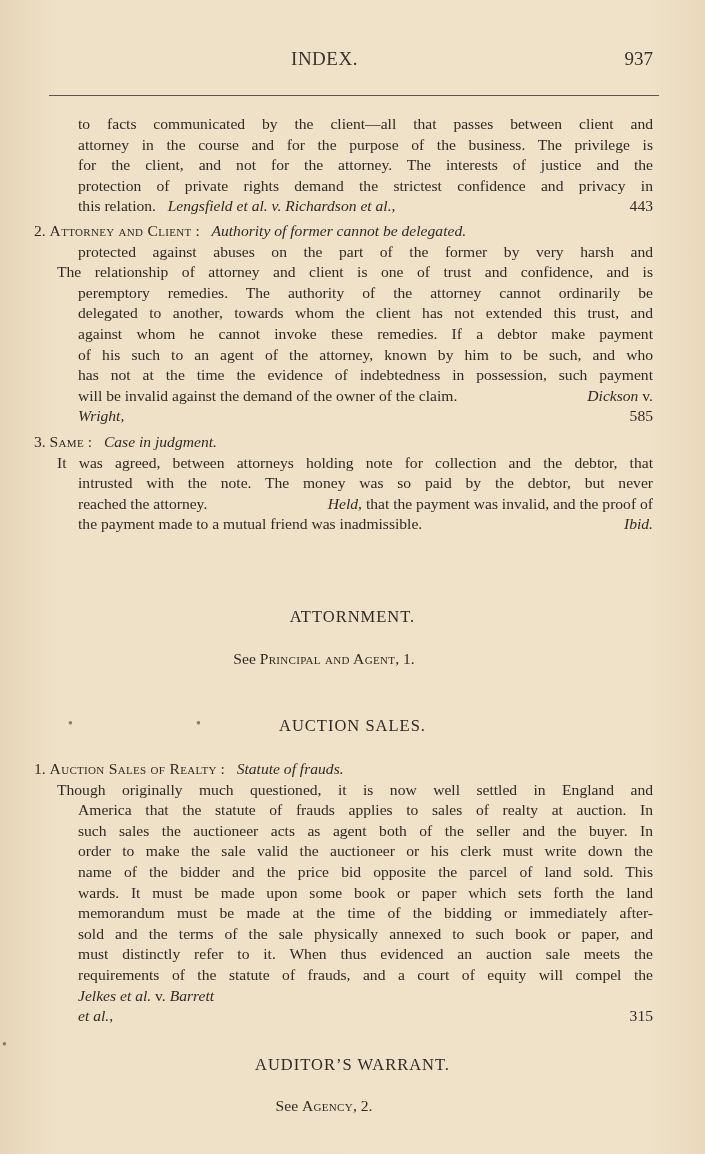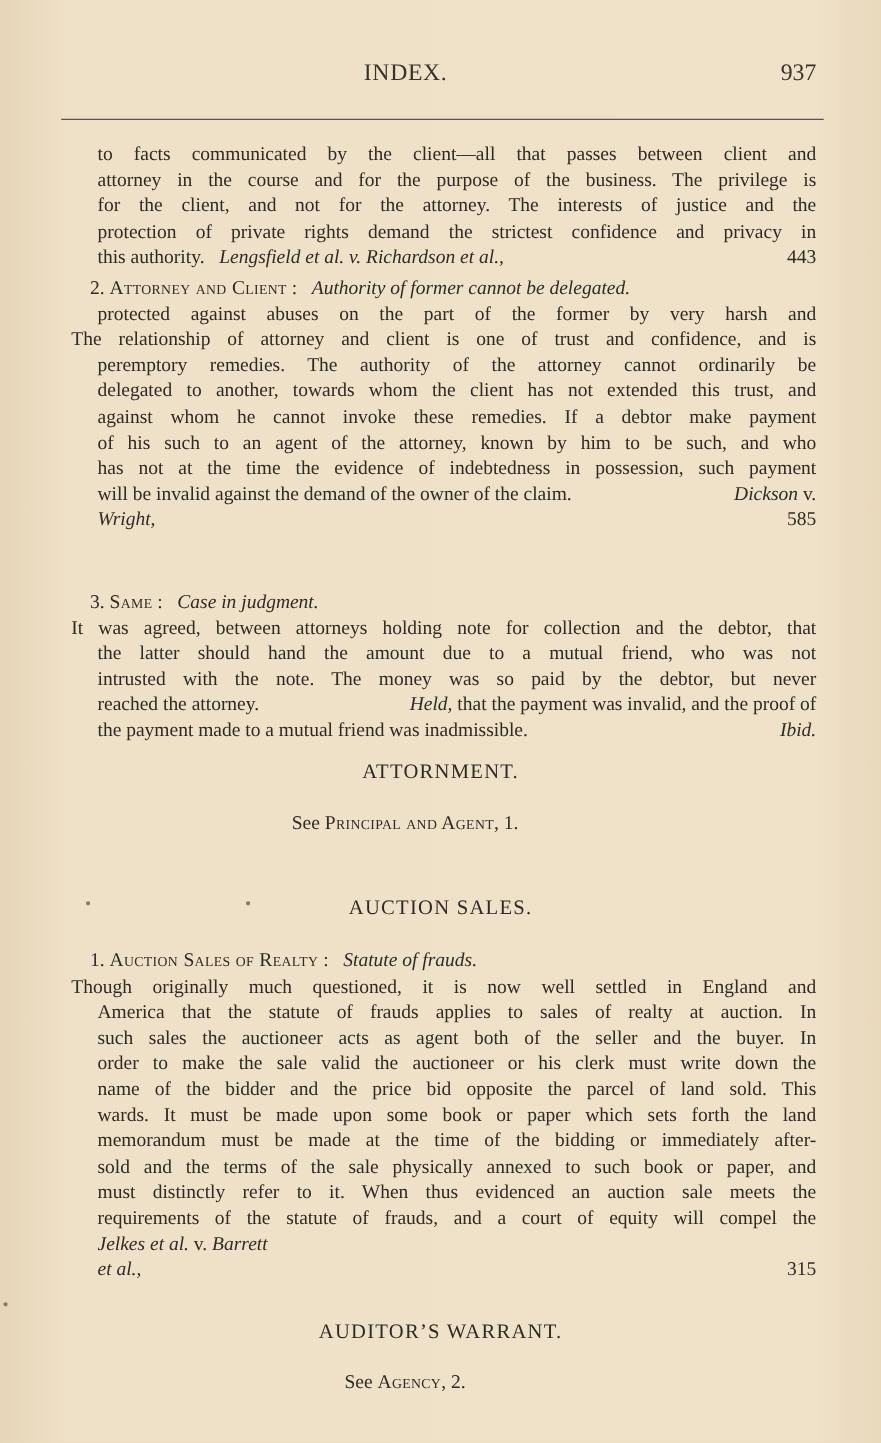--- a/index.html
+++ b/index.html
@@ -25,21 +25,21 @@
     border-top: 1.4px solid #5c544a;
   }
   .text {
     position: absolute; left: 0; width: 705px;
     font-size: 15.6px; line-height: 20.6px;
   }
   .line { position: relative; white-space: nowrap; height: 20.6px; }
   .justify { text-align: justify; text-align-last: justify; }
   .ind1 { padding-left: 78px; padding-right: 52px; }
   .ind0 { padding-left: 57px; padding-right: 52px; }
-  .heading-line { padding-left: 72px; }
+  .heading-line { padding-left: 34px; }
   .sc { font-variant: small-caps; letter-spacing: 0.3px; }
   .it { font-style: italic; }
   .ref { position: absolute; right: 52px; top: 0; }
   .section-title {
     position: absolute; left: 0; width: 705px; text-align: center;
     font-size: 16.5px; letter-spacing: 1px; color: #2f2a25;
   }
   .see {
     position: absolute; left: 0; width: 648px; text-align: center;
     font-size: 15.6px;
@@ -56,21 +56,21 @@
     <div class="pageno">937</div>
   </div>
   <div class="rule"></div>
 
   <div class="text" style="top:114px;">
     <div class="line justify ind1">to facts communicated by the client—all that passes between client and</div>
     <div class="line justify ind1">attorney in the course and for the purpose of the business. The privilege is</div>
     <div class="line justify ind1">for the client, and not for the attorney. The interests of justice and the</div>
     <div class="line justify ind1">protection of private rights demand the strictest confidence and privacy in</div>
     <div class="line ind1">
-      <span>this authority.</span>&nbsp;&nbsp;
+      <span>this relation.</span>&nbsp;&nbsp;
       <span class="it">Lengsfield et al. v. Richardson et al.,</span>
       <span class="ref">443</span>
     </div>
   </div>
 
   <div class="text" style="top:221px;">
     <div class="line heading-line">
       <span>2.</span>
       <span class="sc">Attorney and Client</span><span>&nbsp;:&nbsp;&nbsp;</span>
       <span class="it">Authority of former cannot be delegated.</span>
@@ -85,28 +85,27 @@
     <div class="line justify ind1" style="display: flex; justify-content: space-between; text-align-last: auto;">
       <span>will be invalid against the demand of the owner of the claim.</span>
       <span><span class="it">Dickson</span> <span>v.</span></span>
     </div>
     <div class="line ind1">
       <span class="it">Wright,</span>
       <span class="ref">585</span>
     </div>
   </div>
 
-  <div class="text" style="top:432px;margin-top:40px;">
+  <div class="text" style="top:432px;">
     <div class="line heading-line">
       <span>3.</span>
       <span class="sc">Same</span><span>&nbsp;:&nbsp;&nbsp;</span>
       <span class="it">Case in judgment.</span>
     </div>
     <div class="line justify ind0">It was agreed, between attorneys holding note for collection and the debtor, that</div>
-    <div class="line justify ind1">the latter should hand the amount due to a mutual friend, who was not</div>
     <div class="line justify ind1">intrusted with the note. The money was so paid by the debtor, but never</div>
     <div class="line justify ind1" style="display: flex; justify-content: space-between; text-align-last: auto;">
       <span>reached the attorney.</span>
       <span><span class="it">Held,</span> <span>that the payment was invalid, and the proof of</span></span>
     </div>
     <div class="line ind1">
       <span>the payment made to a mutual friend was inadmissible.</span>
       <span class="ref it">Ibid.</span>
     </div>
   </div>

